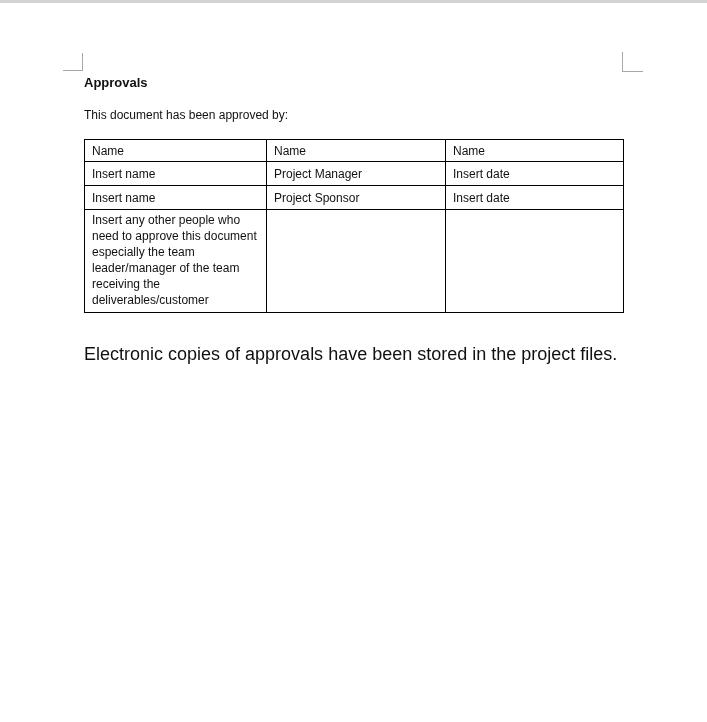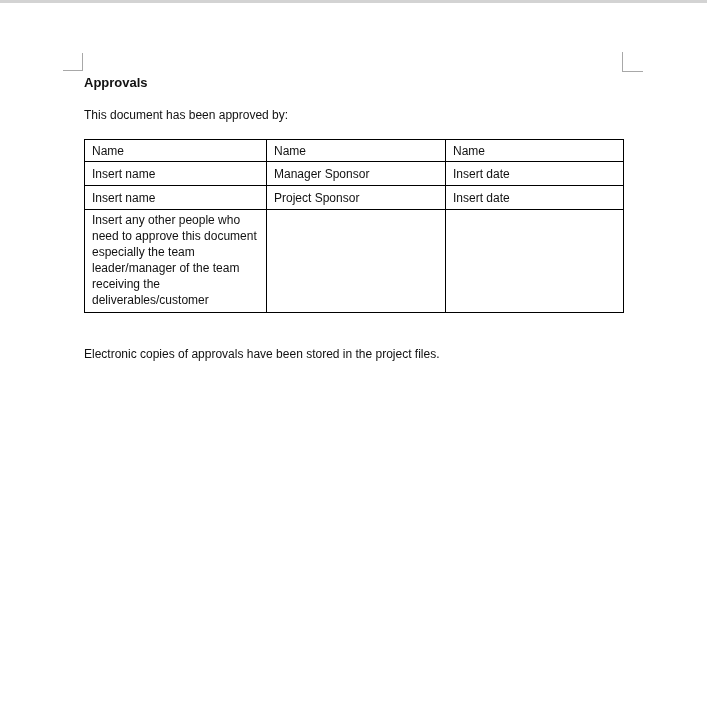--- a/index.html
+++ b/index.html
@@ -85,21 +85,21 @@
   td.placeholder { }
   td.multiline {
     vertical-align: top;
     padding-top: 4px;
     white-space: pre-line;
     line-height: 16px;
   }
   tr.tall-row td { vertical-align: top; }
   p.footer-note {
     margin: 34px 0 0 0;
-    font-size: 12px;
+    font-size: 18px;
     line-height: 14px;
   }
 </style>
 </head>
 <body>
 
 <div class="top-edge"></div>
 <div class="crop crop-left"></div>
 <div class="crop crop-right"></div>
 
@@ -118,21 +118,21 @@
     <thead>
       <tr class="header-row">
         <th>Name</th>
         <th>Name</th>
         <th>Name</th>
       </tr>
     </thead>
     <tbody>
       <tr class="data-row">
         <td class="placeholder">Insert name</td>
-        <td>Manager Sponsor</td>
+        <td>Project Manager</td>
         <td class="placeholder">Insert date</td>
       </tr>
       <tr class="data-row">
         <td class="placeholder">Insert name</td>
         <td>Project Sponsor</td>
         <td class="placeholder">Insert date</td>
       </tr>
       <tr class="tall-row">
         <td class="placeholder multiline">Insert any other people who
 need to approve this document

